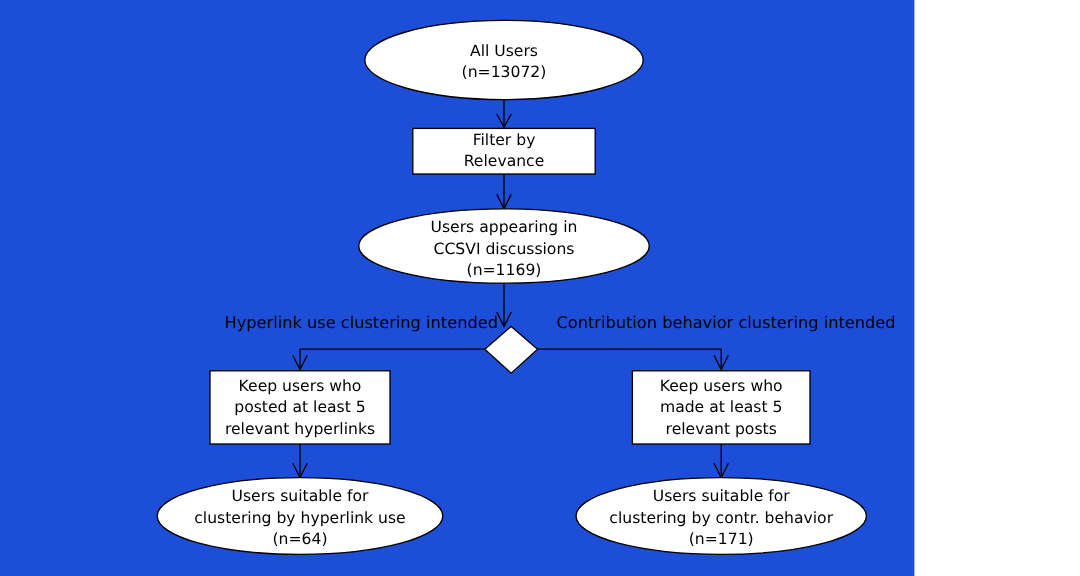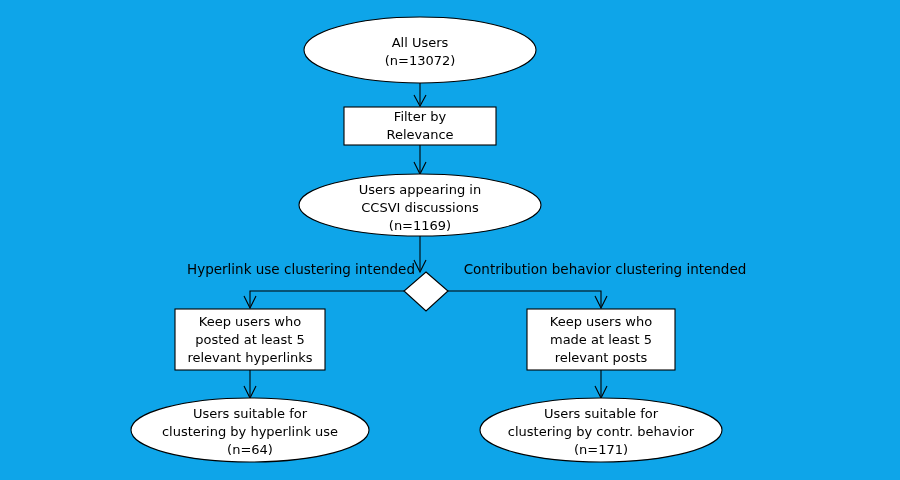--- a/index.html
+++ b/index.html
@@ -6,23 +6,23 @@
   html, body {
     margin: 0;
     padding: 0;
     background: #ffffff;
   }
   body {
     font-family: "DejaVu Sans", sans-serif;
   }
   #canvas {
     position: relative;
-    width: 900px;
+    width: 762px;
     height: 480px;
-    background: #0ea5e9;
+    background: #1d4ed8;
     overflow: hidden;
   }
   #diagram-svg {
     position: absolute;
     left: 0;
     top: 0;
     width: 900px;
     height: 480px;
   }
   .node-shape {

